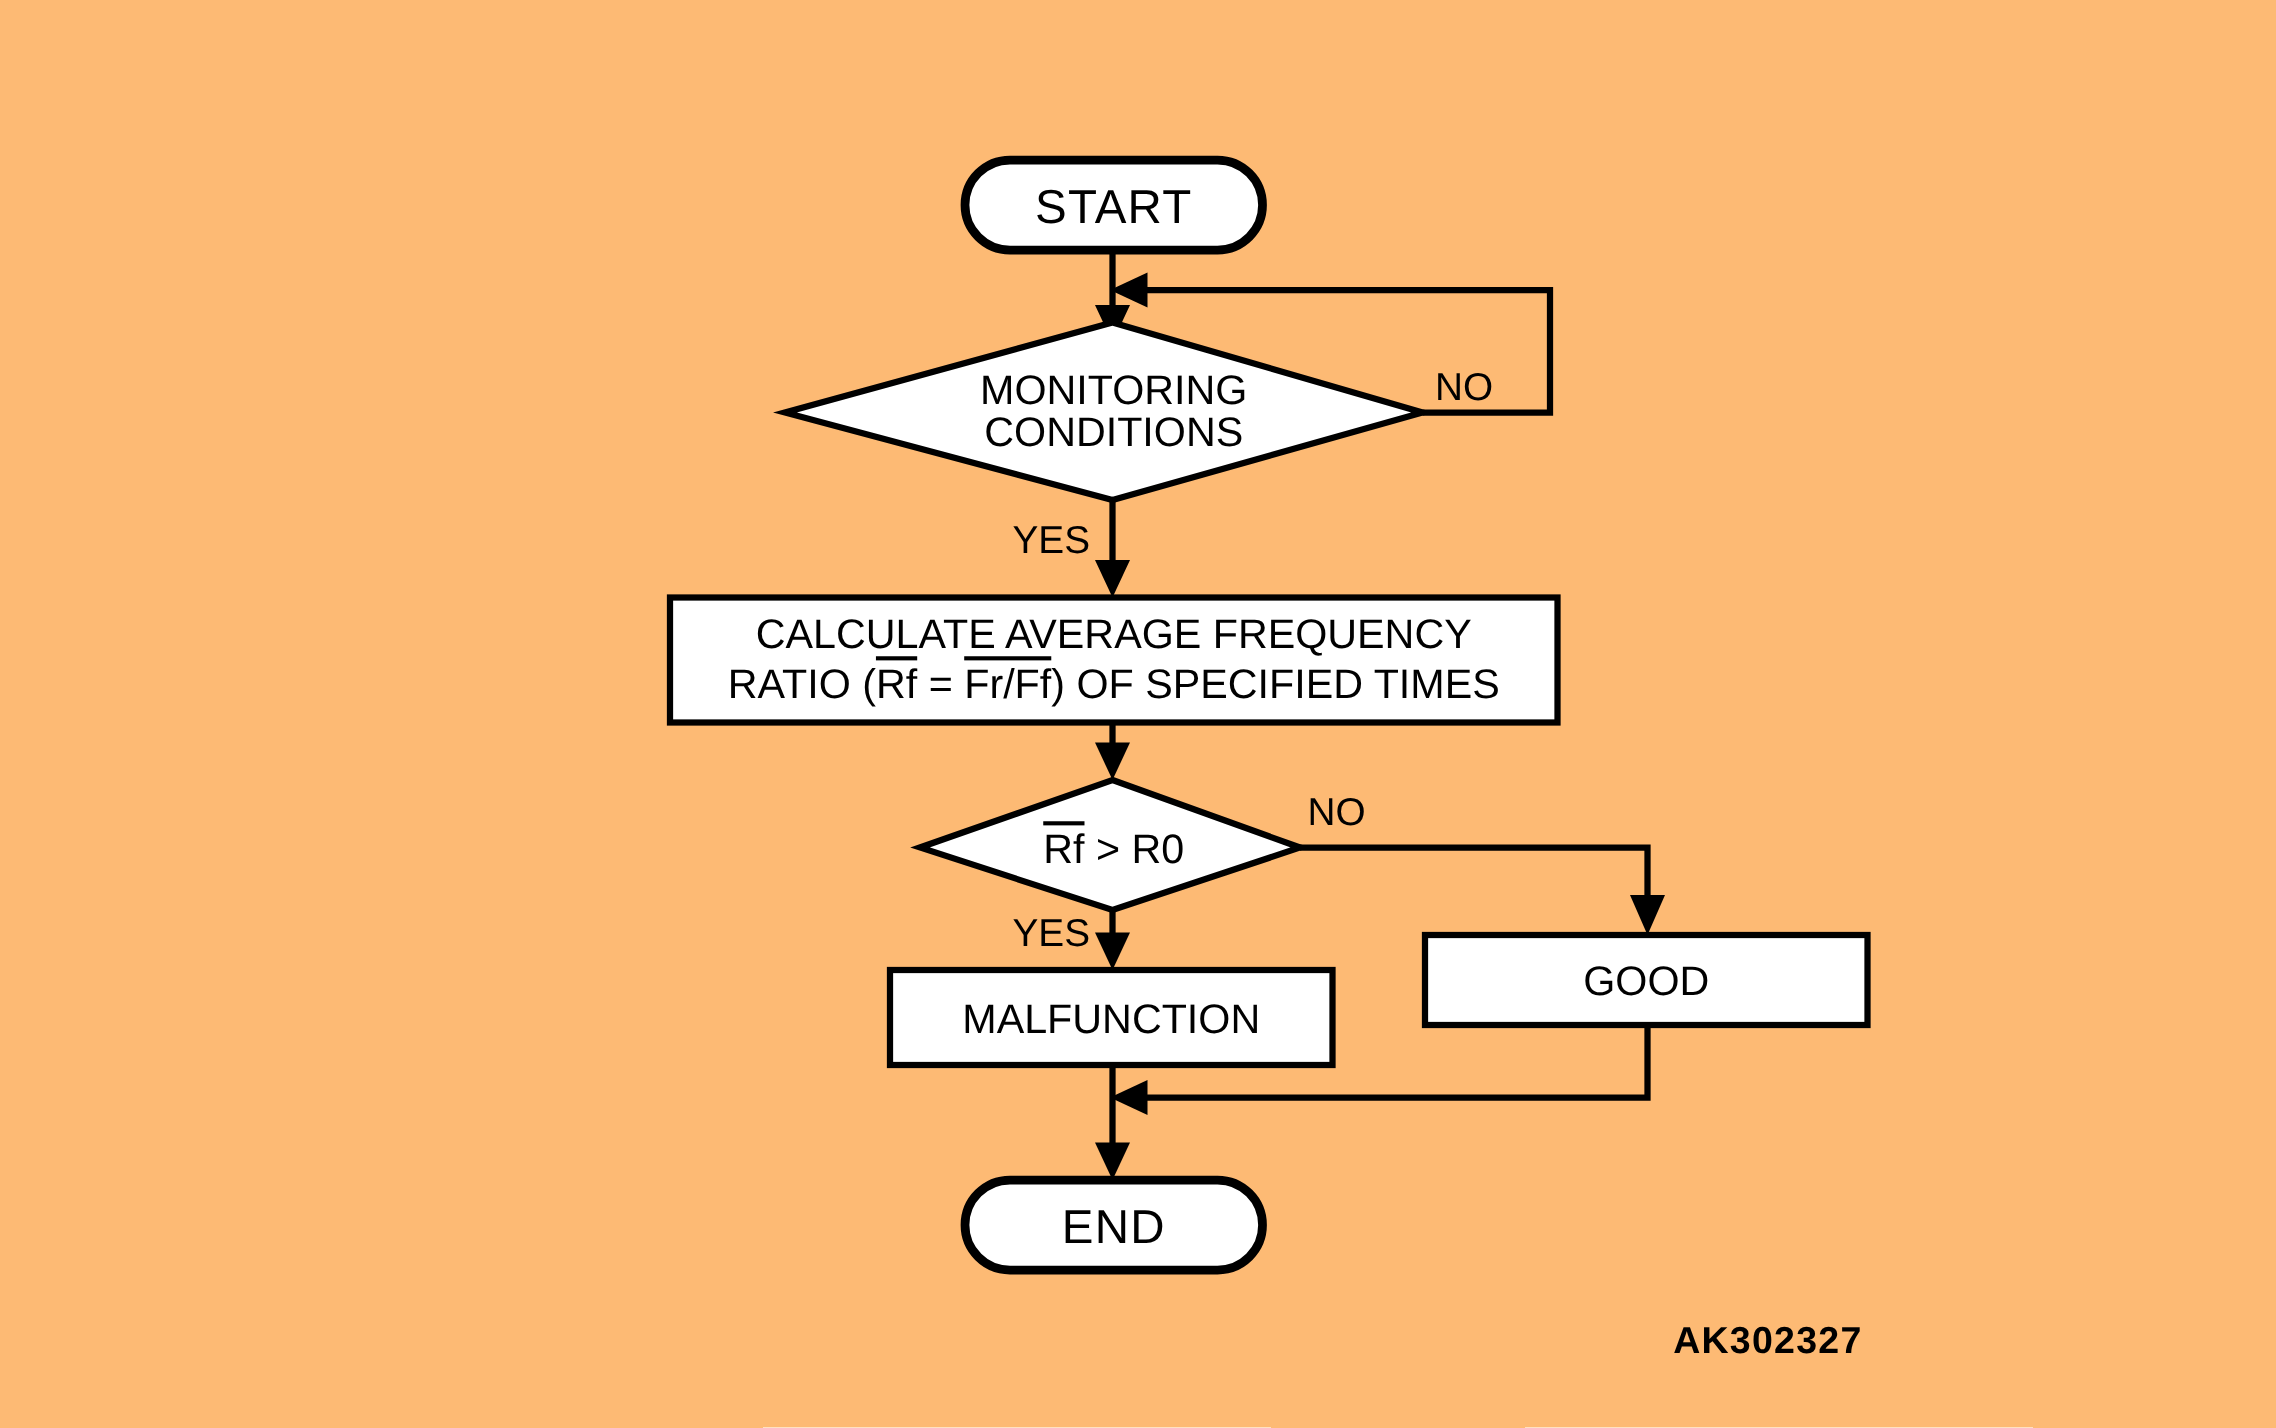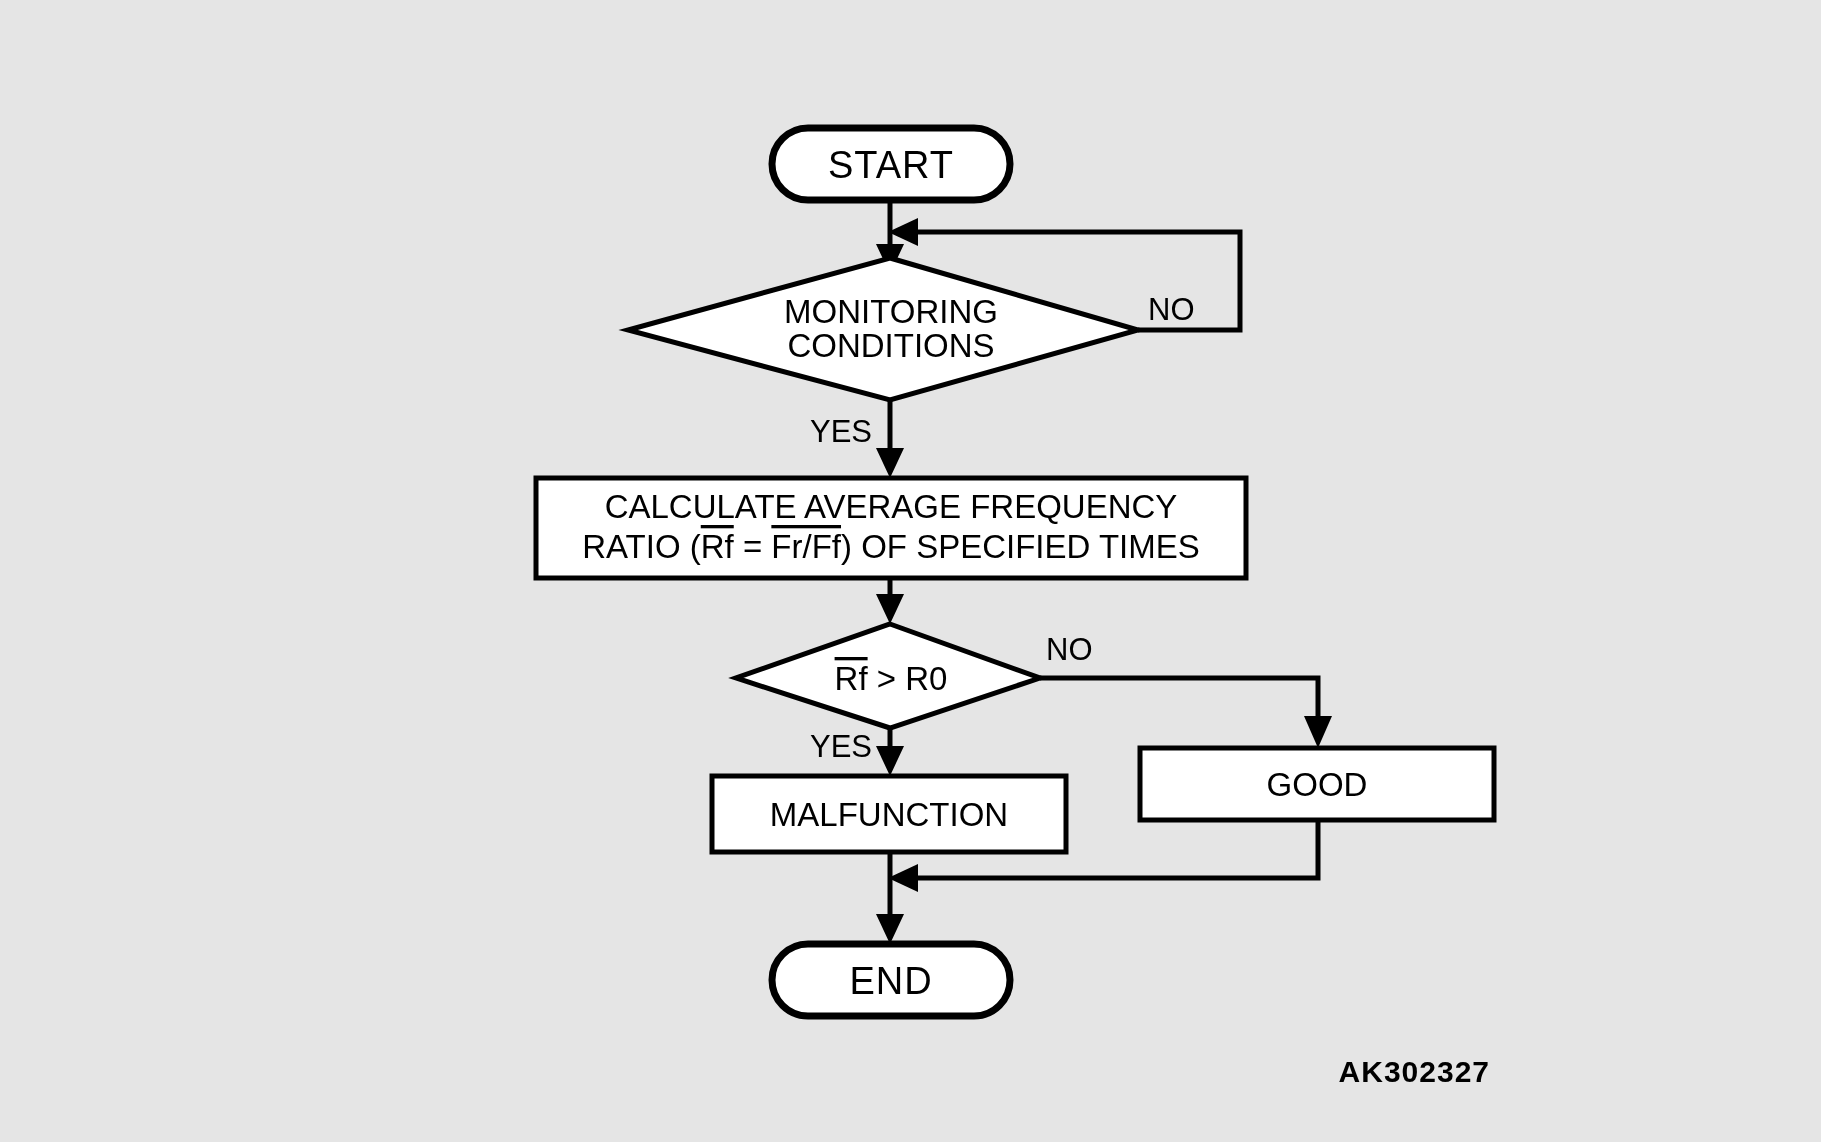--- a/index.html
+++ b/index.html
@@ -10,21 +10,21 @@
   body {
     font-family: "Liberation Sans", sans-serif;
     width: 1821px;
     height: 1142px;
     overflow: hidden;
   }
   #canvas {
     position: relative;
     width: 1821px;
     height: 1142px;
-    background: #e5e5e5;
+    background: #fdba74;
   }
   svg#flow {
     position: absolute;
     left: 0;
     top: 0;
     width: 1821px;
     height: 1142px;
   }
   .shape-stroke {
     fill: #ffffff;

